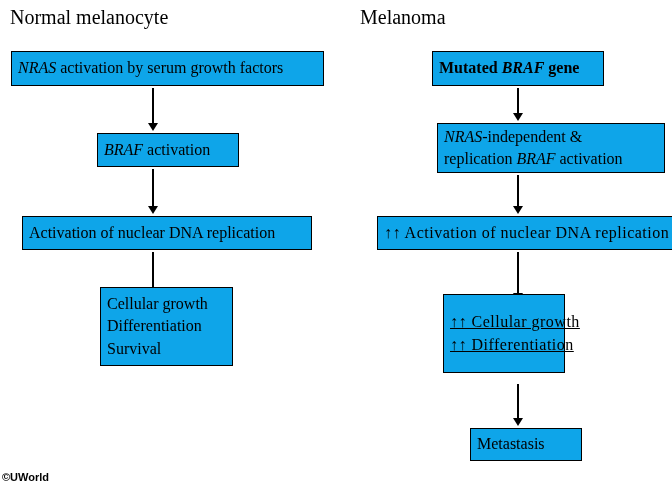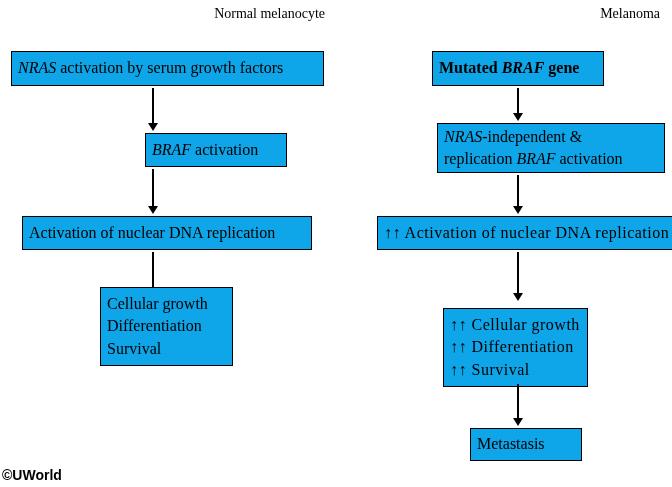--- a/index.html
+++ b/index.html
@@ -16,22 +16,22 @@
     overflow: hidden;
   }
   .canvas {
     position: absolute;
     left: 0; top: 0;
     width: 672px;
     height: 487px;
   }
   .col-title {
     position: absolute;
-    font-size: 14px;
-    text-align: right;
+    font-size: 20px;
+    text-align: left;
     white-space: nowrap;
   }
   .box {
     position: absolute;
     border: 1.6px solid #000000;
     background: #0ea5e9;
     box-sizing: border-box;
     display: flex;
     flex-direction: column;
     align-items: flex-start;
@@ -65,21 +65,21 @@
     margin-left: -5px;
     width: 0; height: 0;
     border-left: 5px solid transparent;
     border-right: 5px solid transparent;
     border-top: 8px solid #000000;
   }
   .credit {
     position: absolute;
     left: 2px;
     bottom: 4px;
-    font-size: 14px;
+    font-size: 11px;
     font-family: "Liberation Sans", sans-serif;
     font-weight: bold;
   }
   .up2 {
     letter-spacing: 0.5px;
   }
 </style>
 </head>
 <body>
 
@@ -91,21 +91,21 @@
 
   <div class="box" style="left:11px; top:51px; width:313px; height:35px;">
     <div class="line"><span class="ital">NRAS</span><span> activation by serum growth factors</span></div>
   </div>
 
   <div class="arrow" style="left:143px; top:88px; width:20px; height:43px;">
     <div class="stem" style="height:35px;"></div>
     <div class="head"></div>
   </div>
 
-  <div class="box" style="left:97px; top:133px; width:142px; height:34px;margin-left:48px;">
+  <div class="box" style="left:97px; top:133px; width:142px; height:34px;">
     <div class="line"><span class="ital">BRAF</span><span> activation</span></div>
   </div>
 
   <div class="arrow" style="left:143px; top:169px; width:20px; height:45px;">
     <div class="stem" style="height:37px;"></div>
     <div class="head"></div>
   </div>
 
   <div class="box" style="left:22px; top:216px; width:290px; height:34px;">
     <div class="line">Activation of nuclear DNA replication</div>
@@ -143,24 +143,23 @@
 
   <div class="box" style="left:377px; top:216px; width:328px; height:34px;">
     <div class="line up2">↑↑ Activation of nuclear DNA replication</div>
   </div>
 
   <div class="arrow" style="left:508px; top:252px; width:20px; height:49px;">
     <div class="stem" style="height:41px;"></div>
     <div class="head"></div>
   </div>
 
-  <div class="box" style="left:443px; top:308px; width:145px; height:79px;">
+  <div class="box" style="left:443px; top:294px; width:122px; height:79px;text-decoration:underline;">
     <div class="line up2">↑↑ Cellular growth</div>
     <div class="line up2">↑↑ Differentiation</div>
-    <div class="line up2">↑↑ Survival</div>
   </div>
 
   <div class="arrow" style="left:508px; top:384px; width:20px; height:42px;">
     <div class="stem" style="height:34px;"></div>
     <div class="head"></div>
   </div>
 
   <div class="box" style="left:470px; top:428px; width:112px; height:33px;">
     <div class="line">Metastasis</div>
   </div>

